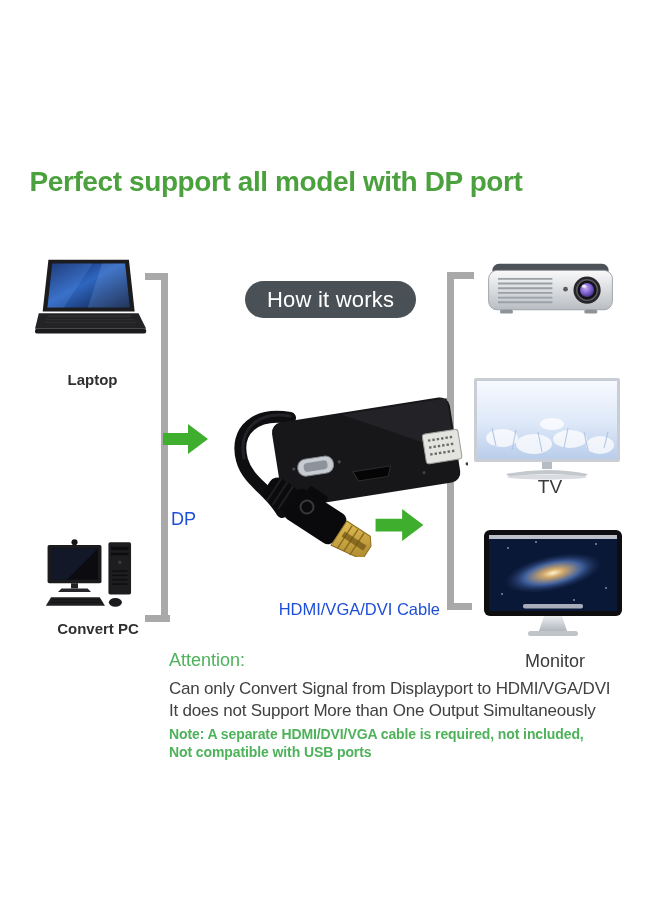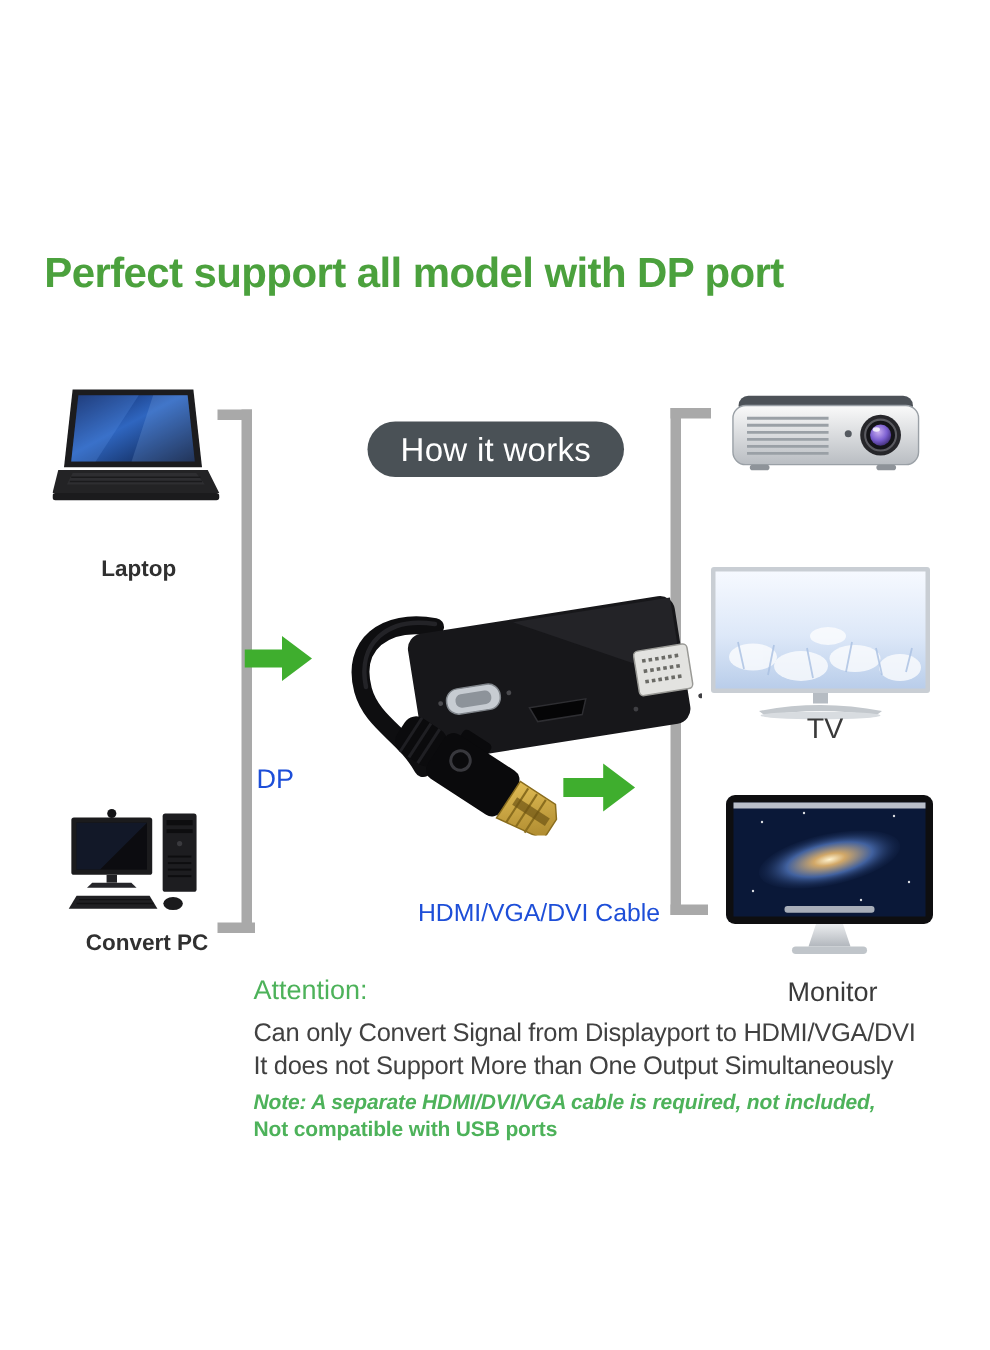--- a/index.html
+++ b/index.html
@@ -35,21 +35,21 @@
   .dev-label{position:absolute;text-align:center;color:var(--body-text);}
   .lbl-bold{font-weight:bold;font-size:15px;color:var(--label-dark);}
   .lbl-reg{font-size:17px;color:#3a3a3a;}
   .arrow{position:absolute;}
   .flow-label{position:absolute;color:#1d4ed8;margin-top:48px;}
   
   .attention{position:absolute;left:123px;top:650px;width:480px;margin-left:46px;}
   .attention .head{font-size:18px;color:var(--note-green);margin-bottom:7px;}
   .attention .big{font-size:17px;line-height:22px;color:var(--body-text);letter-spacing:-0.2px;}
   .attention .note{font-size:14px;line-height:18px;font-weight:bold;color:var(--note-green);letter-spacing:-0.1px;}
-  .attention .note.first{margin-top:3px;font-style:italic;}
+  .attention .note.first{margin-top:3px;}
 </style>
 </head>
 <body>
 
 <div class="canvas">
 
   <div class="page-title">Perfect support all model with DP port</div>
 
   <div class="dev" style="left:35px;top:257px;width:115px;height:82px;">
     <svg width="115" height="82" viewBox="0 0 120 84">

